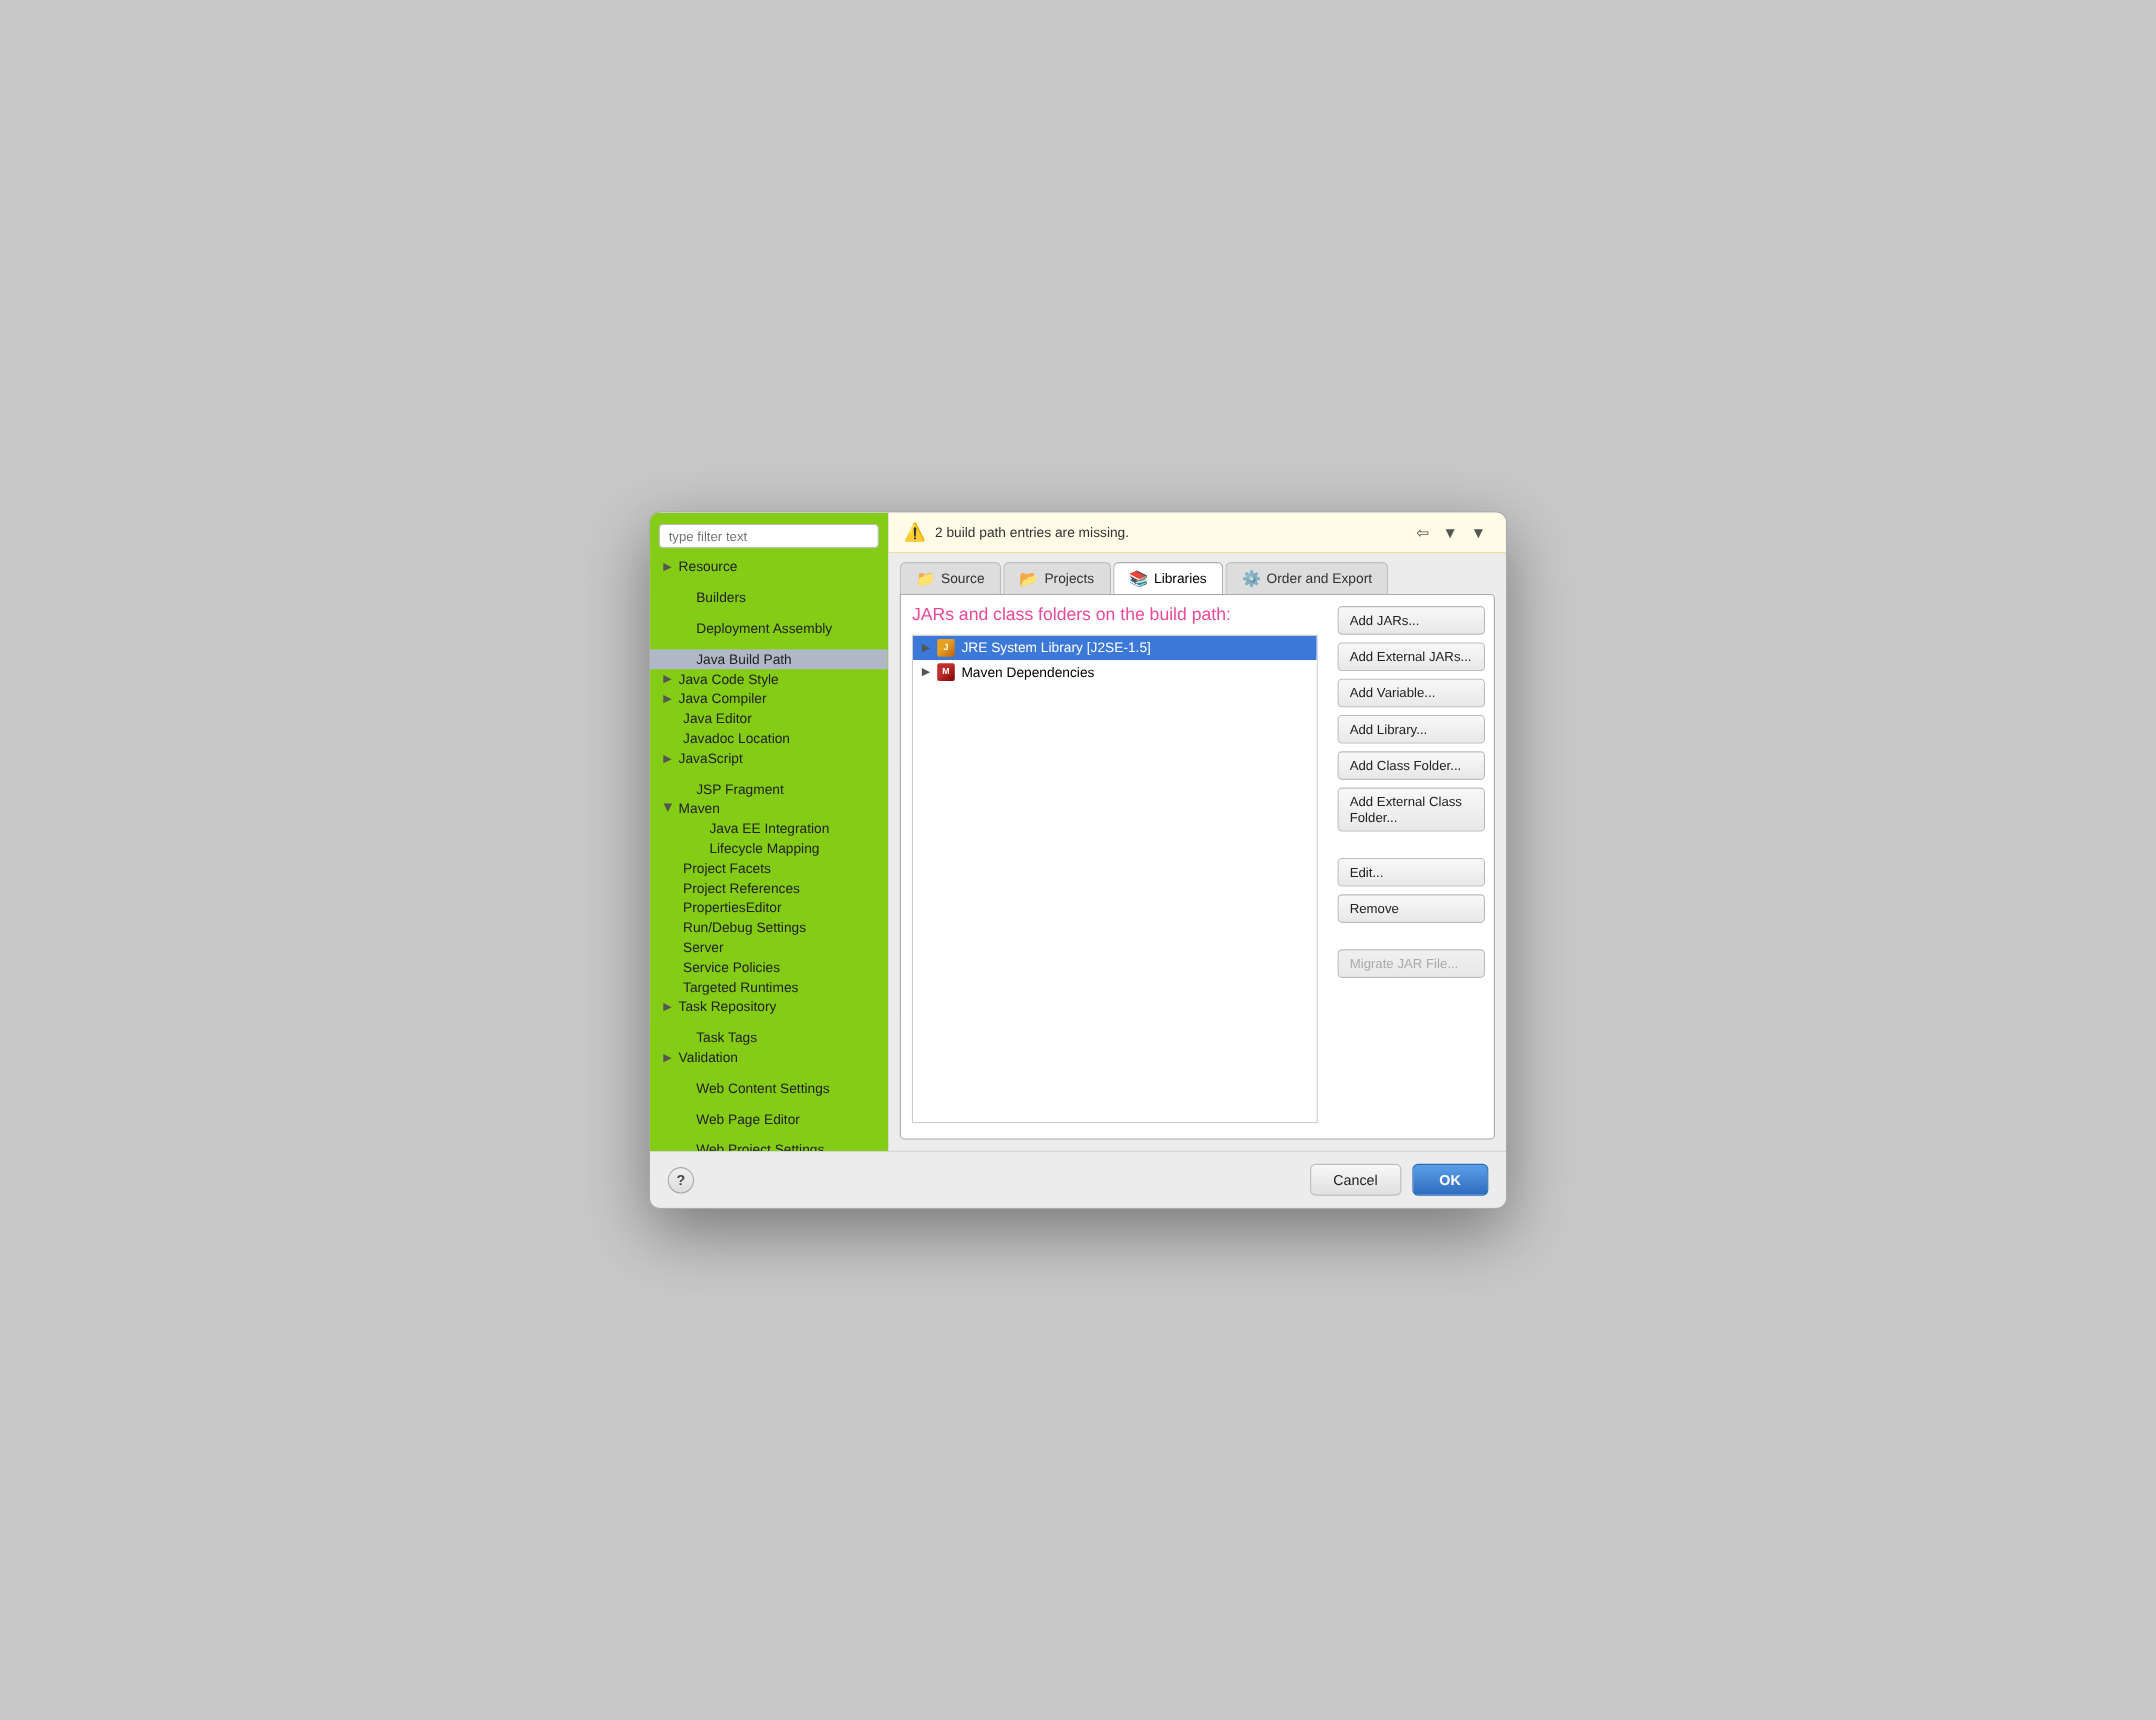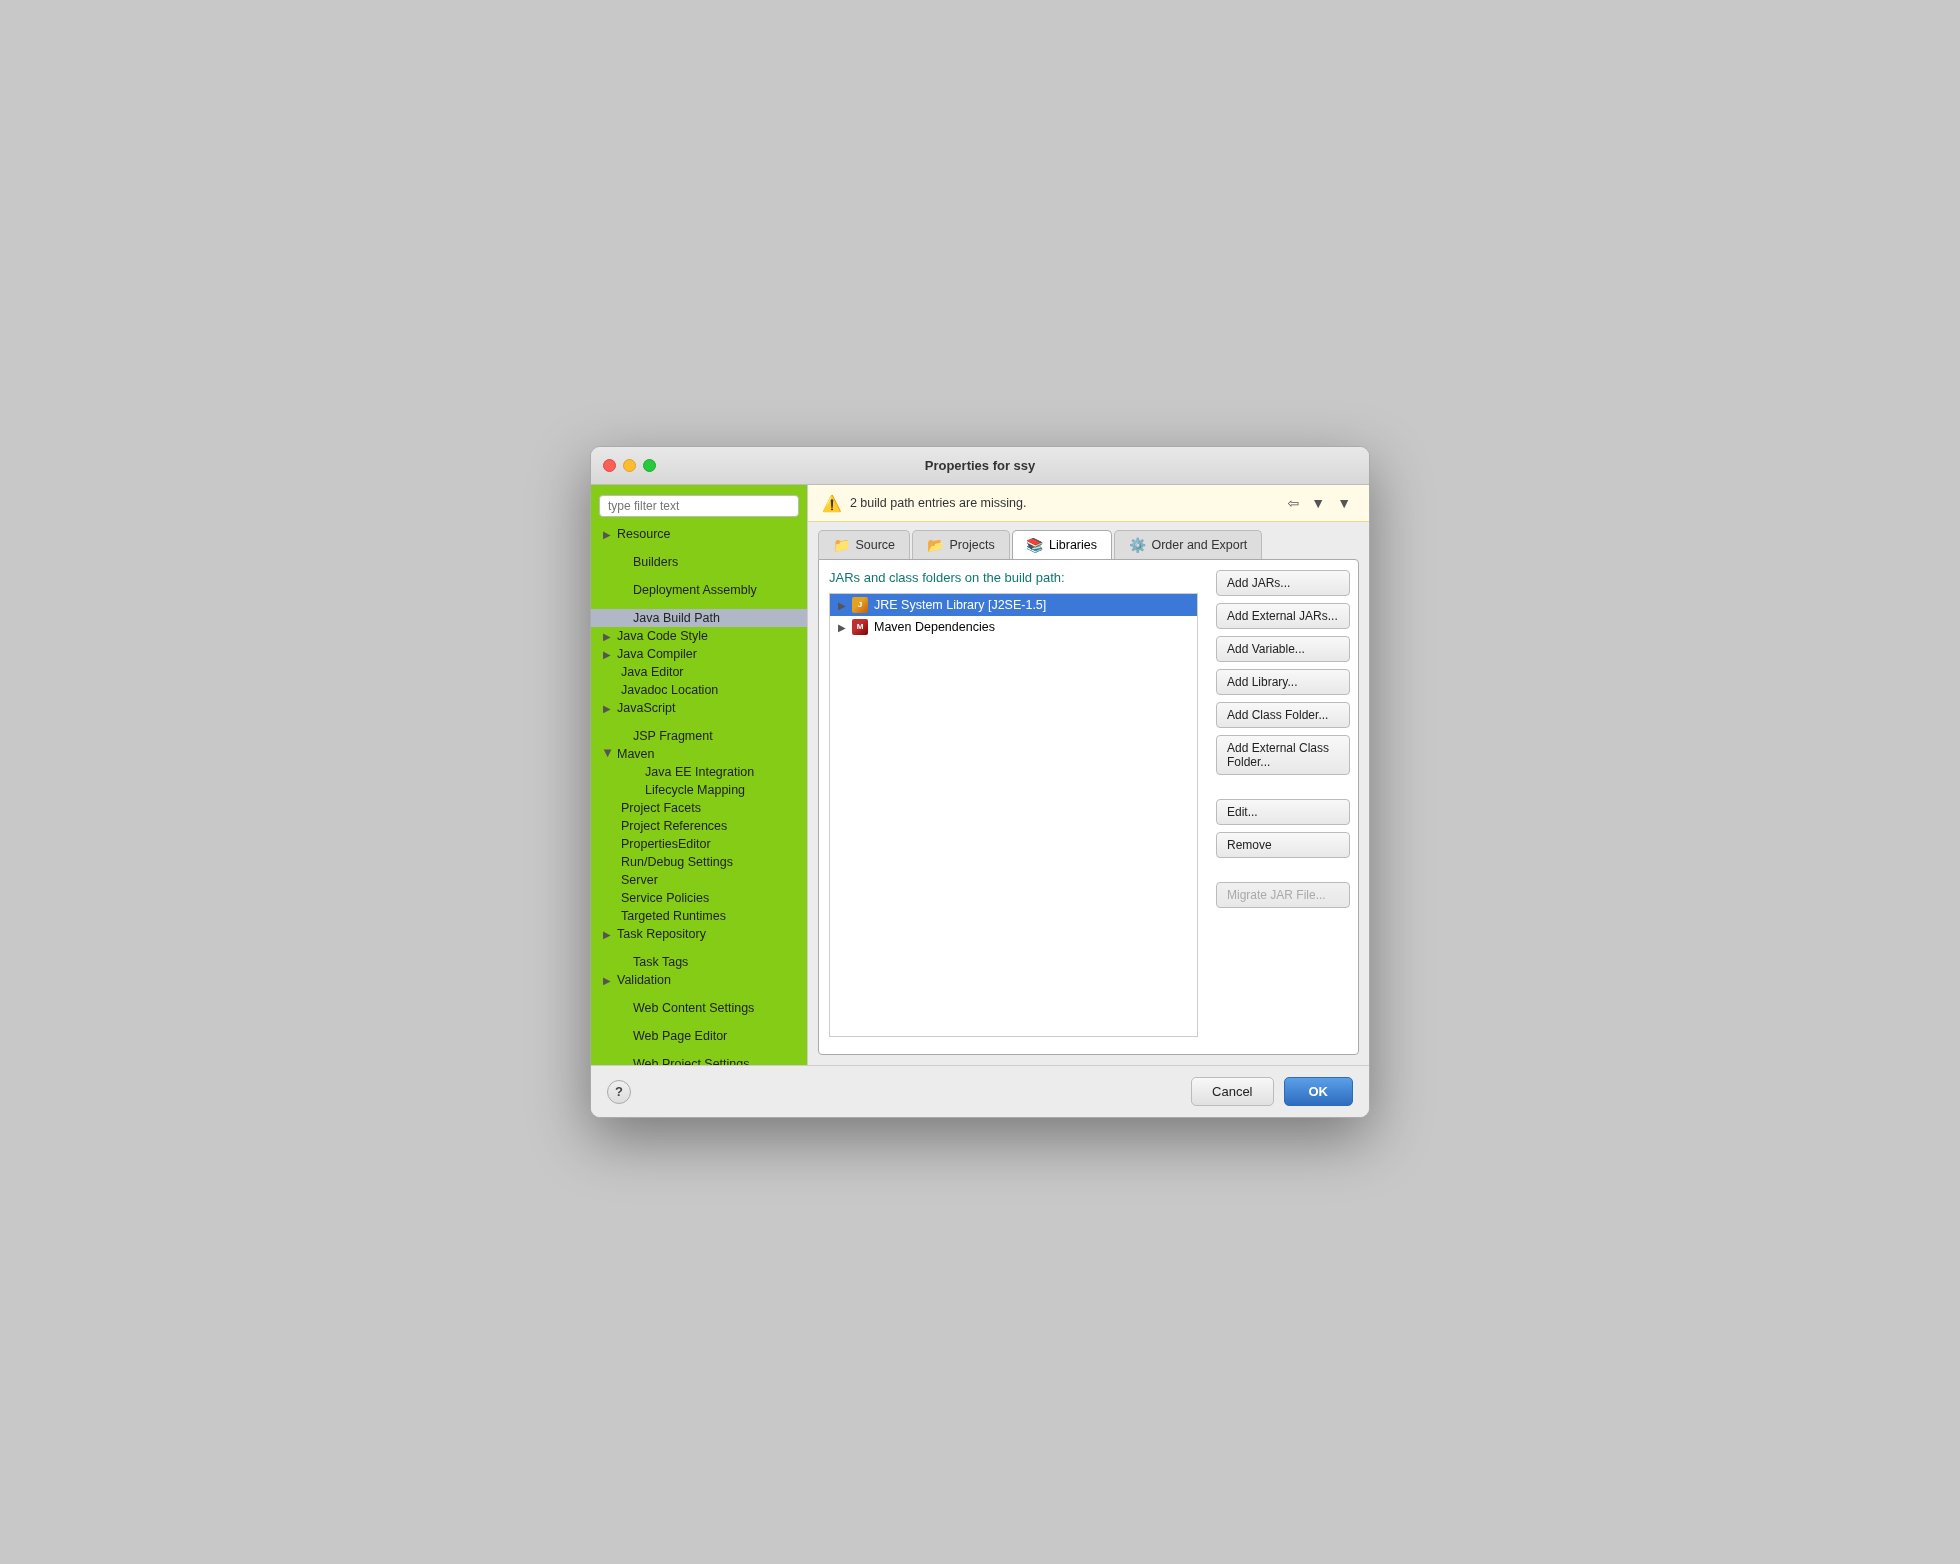--- a/index.html
+++ b/index.html
@@ -162,22 +162,22 @@
       border-radius: 0 4px 4px 4px;
       display: flex;
       overflow: hidden;
     }
     .panel-inner {
       flex: 1;
       padding: 10px;
       overflow-y: auto;
     }
     .panel-desc {
-      font-size: 13px;
-      color: #0f766e;
+      font-size: 16px;
+      color: #ec4899;
       margin-bottom: 8px;
     }
     .tree-area {
       border: 1px solid #ccc;
       background: white;
       height: calc(100% - 30px);
       overflow-y: auto;
     }
     .tree-item {
       padding: 3px 8px;
@@ -286,28 +286,20 @@
       line-height: 16px;
       font-weight: bold;
       margin-right: 2px;
     }
   </style>
 </head>
 <body>
 
 <div class="window">
 
-  <div class="titlebar">
-    <div class="traffic-lights">
-      <div class="traffic-light tl-close"></div>
-      <div class="traffic-light tl-min"></div>
-      <div class="traffic-light tl-max"></div>
-    </div>
-    <span class="titlebar-title">Properties for ssy</span>
-  </div>
 
   <div class="content">
 
     <div class="sidebar">
       <div class="sidebar-filter">
         <input type="text" placeholder="type filter text" style="">
       </div>
 
       <div id="sidebar-items">
           <div class="sidebar-item">

